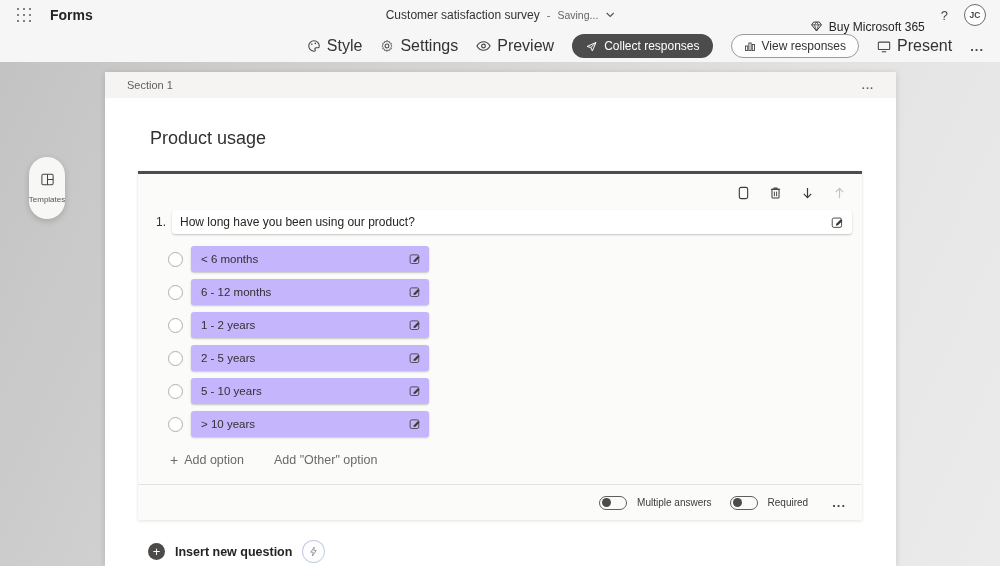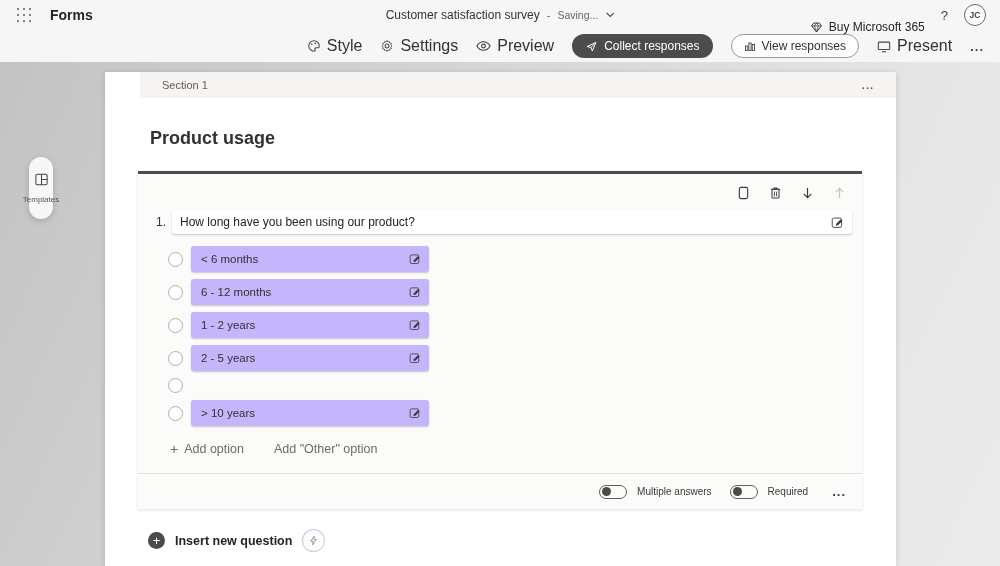--- a/index.html
+++ b/index.html
@@ -10,44 +10,44 @@
   
   .topbar { height:30px; background:#f6f6f6; display:flex; align-items:center; padding:0 14px; position:relative; flex:none; }
   .waffle { width:20px; height:20px; display:grid; grid-template-columns:repeat(3,4px); grid-template-rows:repeat(3,4px); gap:2px; align-content:center; justify-content:center; cursor:pointer; }
   .waffle i { width:2.6px; height:2.6px; background:#5a5a5a; border-radius:50%; justify-self:center; align-self:center; }
   .app-name { font-weight:bold; font-size:14px; margin-left:16px; color:#252423; }
   .title-group { position:absolute; left:50%; top:0; height:30px; transform:translateX(-50%); display:flex; align-items:center; gap:7px; }
   .doc-title { font-size:12px; color:#333; }
   .title-sep { font-size:11px; color:#666; }
   .save-status { font-size:10.5px; color:#666; }
   .topbar-right { margin-left:auto; display:flex; align-items:center; gap:16px; }
-  .buy { display:flex; align-items:flex-end; gap:6px; font-size:12px; color:#252423; cursor:pointer;margin-top:23px; }
+  .buy { display:flex; align-items:flex-start; gap:6px; font-size:12px; color:#252423; cursor:pointer;margin-top:23px; }
   .help { font-size:13px; color:#444; cursor:pointer; }
   .avatar { width:22px; height:22px; border-radius:50%; border:1px solid #6b6b6b; background:#fff; display:flex; align-items:center; justify-content:center; font-size:8.5px; font-weight:bold; color:#444; cursor:pointer; }
 
   
   .cmdbar { height:32px; background:#f6f6f6; display:flex; align-items:center; justify-content:flex-end; gap:18px; padding:0 16px; flex:none; }
   .cmd { display:flex; align-items:center; gap:6px; font-size:16px; color:#333; cursor:pointer; }
   .pill-dark { display:flex; align-items:center; gap:6px; background:#4c4c4c; color:#fff; font-size:12px; padding:5px 13px; border-radius:14px; border:none; cursor:pointer; font-family:inherit; }
   .pill-light { display:flex; align-items:center; gap:6px; background:#fdfdfd; color:#333; font-size:12px; padding:4px 12px; border-radius:14px; border:1px solid #9a9a9a; cursor:pointer; font-family:inherit; }
   .more-dots { font-size:13px; letter-spacing:1px; color:#444; cursor:pointer; font-weight:bold; }
 
   
   .workspace { flex:1; position:relative; background:linear-gradient(115deg,#c3c3c3 0%,#d6d6d6 40%,#e7e7e7 80%,#ebebeb 100%); }
 
-  .templates-pill { position:absolute; left:29px; top:95px; width:24px; height:62px; background:#f7f7f6; border-radius:22px; box-shadow:0 2px 6px rgba(0,0,0,0.18); display:flex; flex-direction:column; align-items:center; justify-content:center; gap:8px; cursor:pointer; }
+  .templates-pill { position:absolute; left:29px; top:95px; width:36px; height:62px; background:#f7f7f6; border-radius:22px; box-shadow:0 2px 6px rgba(0,0,0,0.18); display:flex; flex-direction:column; align-items:center; justify-content:center; gap:8px; cursor:pointer; }
   .templates-pill span { font-size:8px; color:#555; }
 
   .canvas { position:absolute; left:105px; top:10px; width:791px; height:494px; background:#fff; box-shadow:0 1px 6px rgba(0,0,0,0.15); }
 
-  .section-bar { height:26px; background:#f5f4f2; display:flex; align-items:center; padding:0 22px;margin-left:35px; }
+  .section-bar { height:26px; background:#f5f4f2; display:flex; align-items:center; padding:0 22px; }
   .section-label { font-size:11px; color:#605e5c; }
   .section-more { margin-left:auto; font-size:11px; letter-spacing:1px; color:#605e5c; cursor:pointer; font-weight:bold; }
 
-  .form-title { font-size:18px; font-weight:700; color:#323130; margin:30px 0 0 45px; }
+  .form-title { font-size:18px; font-weight:400; color:#323130; margin:30px 0 0 45px; }
 
   
   .qcard { margin:22px 0 0 33px; width:724px; background:#fbfbfa; border-top:3px solid #4e4d4c; box-shadow:0 1px 3px rgba(0,0,0,0.12); padding:10px 0 0 0; }
   .qcard-toolbar { display:flex; justify-content:flex-end; align-items:center; gap:16px; padding:0 15px; height:18px; margin-bottom:8px; }
   .qicon { width:16px; height:16px; display:flex; align-items:center; justify-content:center; color:#3b3a39; cursor:pointer; }
   .qicon.disabled { color:#c6c4c2; cursor:default; }
 
   .question-row { display:flex; align-items:center; margin:0 10px 0 14px; gap:6px; }
   .qnum { font-size:12px; color:#333; width:14px; text-align:right; flex:none; }
   .qbox { flex:1; height:24px; background:#fff; border-radius:3px; box-shadow:0 1px 2px rgba(0,0,0,0.22); display:flex; align-items:center; padding:0 8px; cursor:text; }
@@ -286,20 +286,29 @@
               <span class="edit-icon">
                   <svg width="12" height="12" viewBox="0 0 16 16">
                     <rect x="1.5" y="2.5" width="11.5" height="11.5" rx="2" fill="none" stroke="#3b3a39" stroke-width="1.1"></rect>
                     <path d="M8.5 11.5 L14 6 L12 4 L6.5 9.5 L6 12 Z" fill="#3b3a39"></path>
                   </svg>
                 </span>
             </div>
           </div>
           <div class="opt-row">
             <span class="radio"></span>
+            <div class="opt-box">
+              <span class="opt-text">5 - 10 years</span>
+              <span class="edit-icon">
+                  <svg width="12" height="12" viewBox="0 0 16 16">
+                    <rect x="1.5" y="2.5" width="11.5" height="11.5" rx="2" fill="none" stroke="#3b3a39" stroke-width="1.1"></rect>
+                    <path d="M8.5 11.5 L14 6 L12 4 L6.5 9.5 L6 12 Z" fill="#3b3a39"></path>
+                  </svg>
+                </span>
+            </div>
           </div>
           <div class="opt-row">
             <span class="radio"></span>
             <div class="opt-box">
               <span class="opt-text">&gt; 10 years</span>
               <span class="edit-icon">
                   <svg width="12" height="12" viewBox="0 0 16 16">
                     <rect x="1.5" y="2.5" width="11.5" height="11.5" rx="2" fill="none" stroke="#3b3a39" stroke-width="1.1"></rect>
                     <path d="M8.5 11.5 L14 6 L12 4 L6.5 9.5 L6 12 Z" fill="#3b3a39"></path>
                   </svg>

